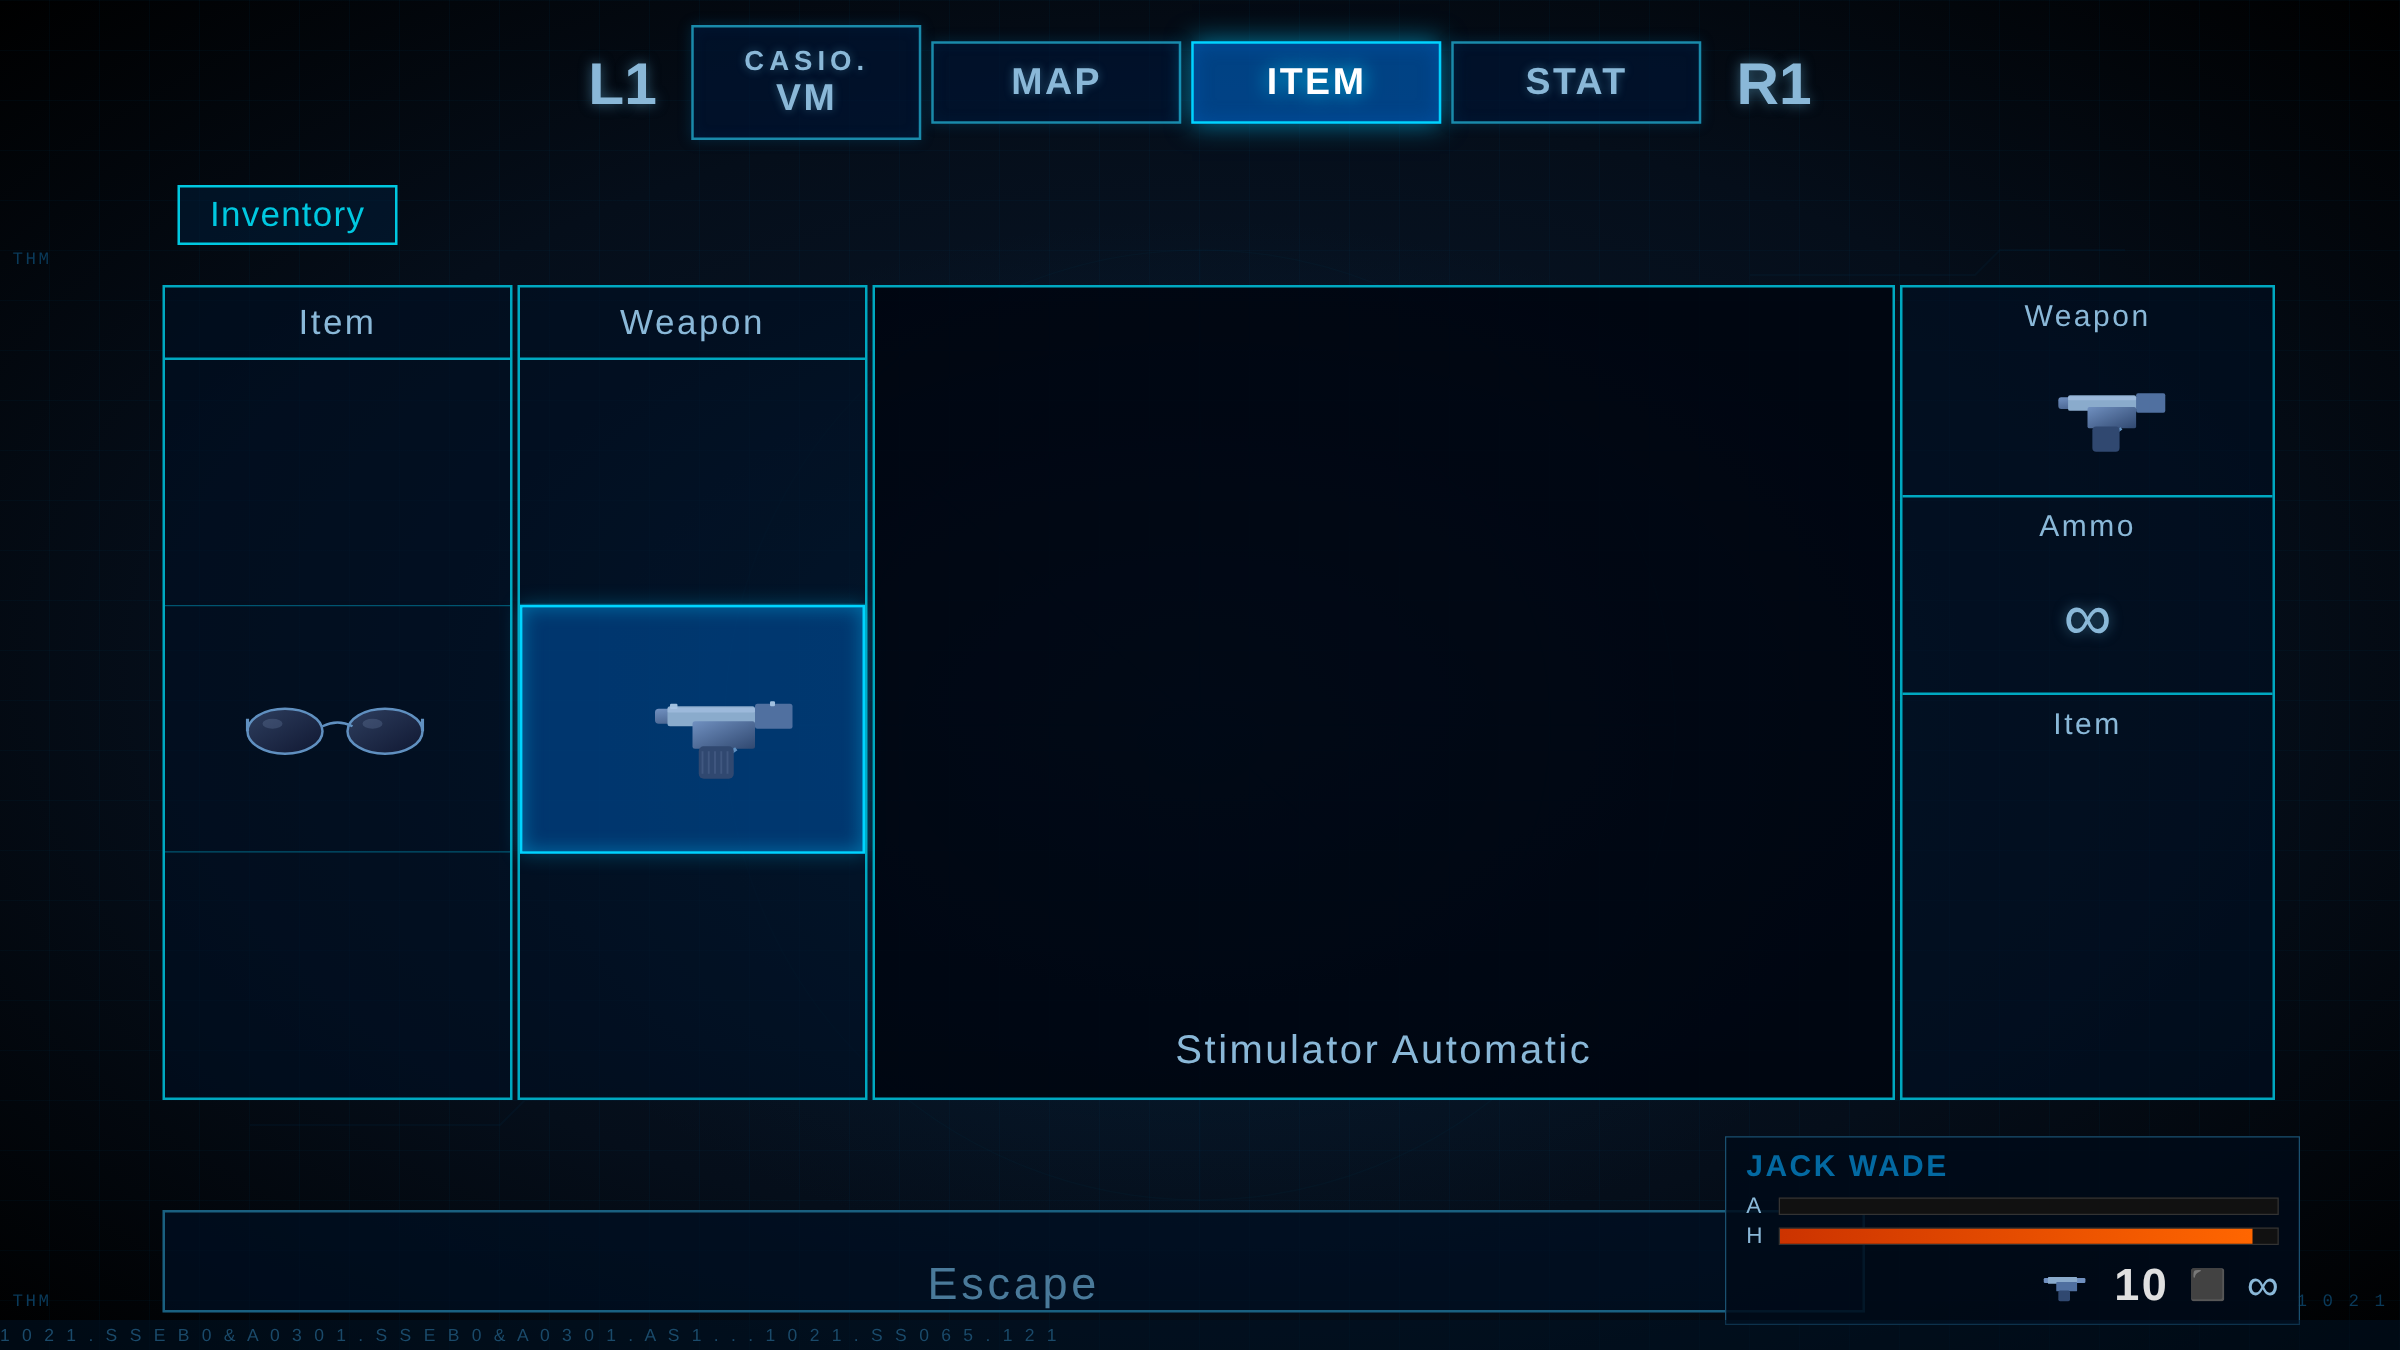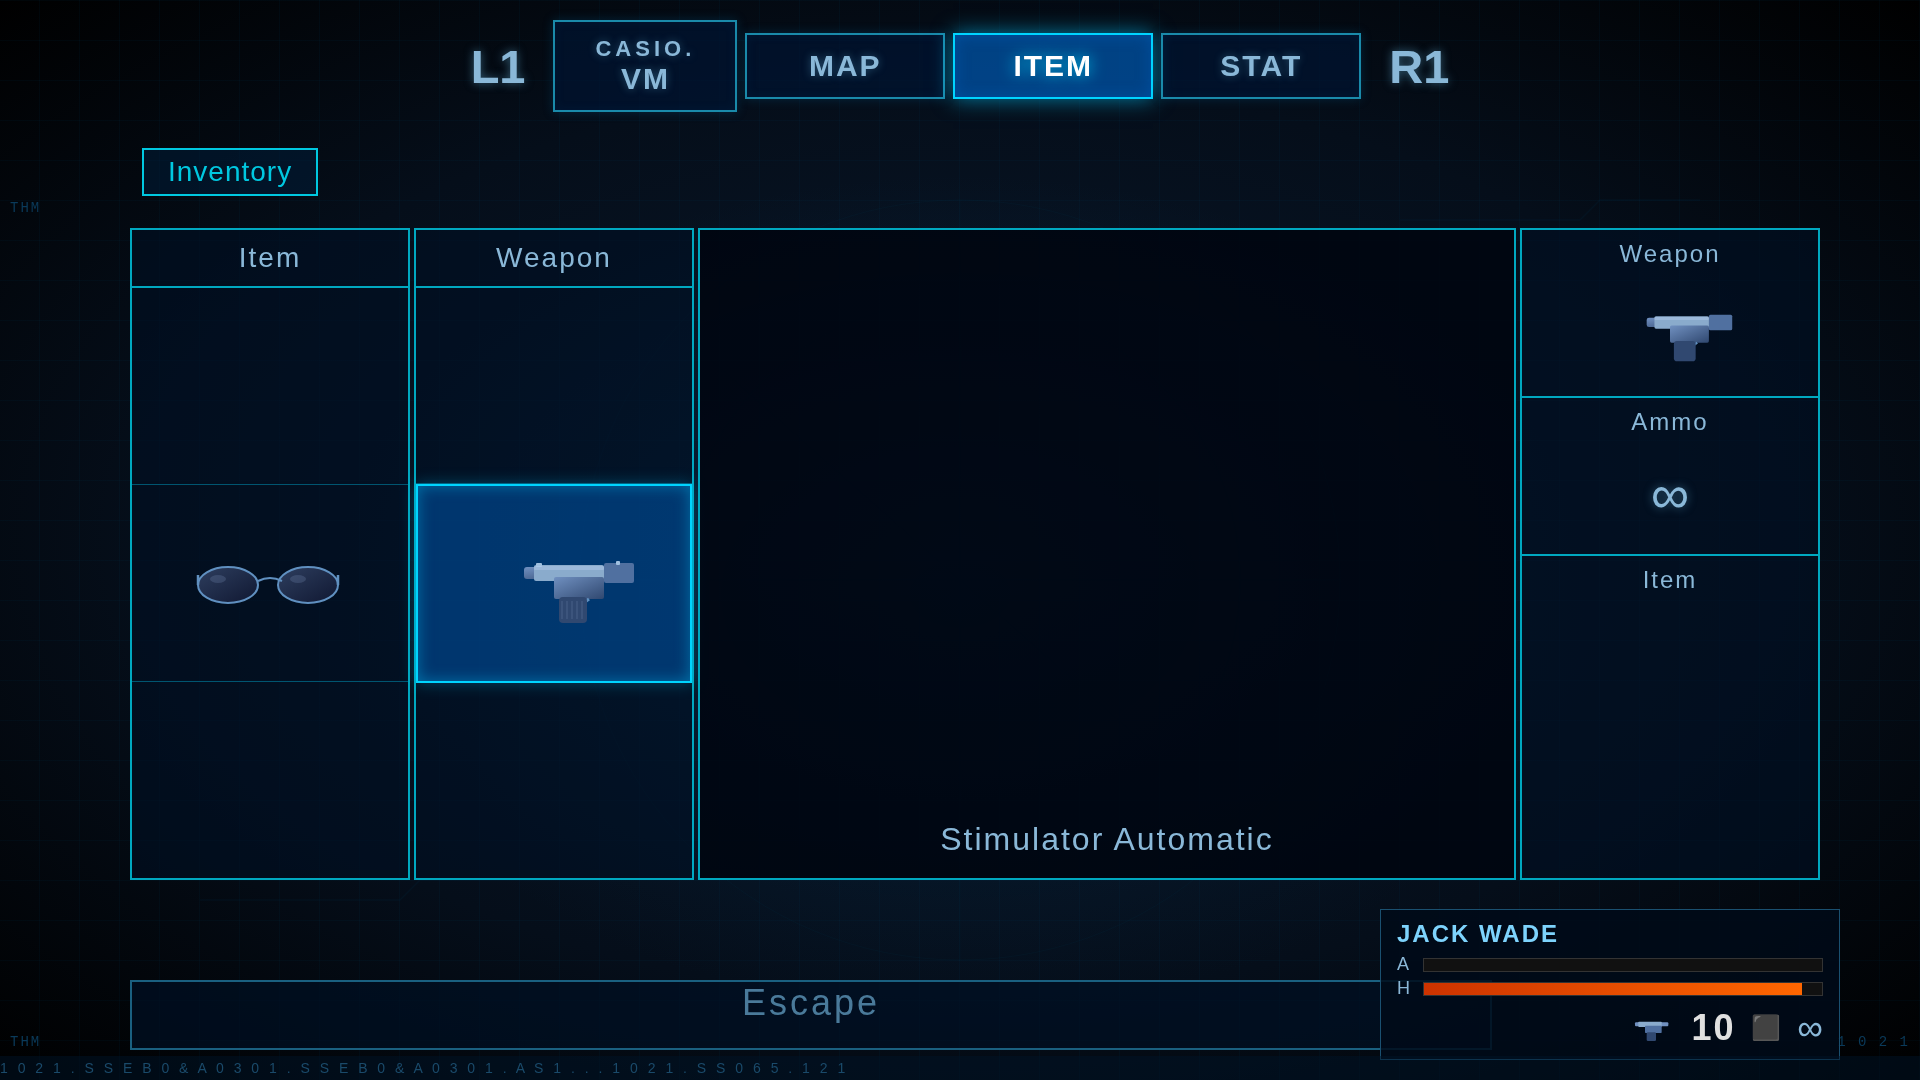--- a/index.html
+++ b/index.html
@@ -269,25 +269,25 @@
       width: 140px;
       height: 70px;
     }
 
     
     .bottom-bar {
       position: absolute;
       bottom: 30px;
       left: 130px;
       right: 428px;
-      height: 70px;
+      height: 82px;
       border: 2px solid #1a6080;
       background: rgba(0,15,35,0.7);
       display: flex;
-      align-items: flex-start;
+      align-items: flex-end;
       justify-content: center;
     }
 
     .escape-text {
       color: #4a7a9a;
       font-size: 36px;
       letter-spacing: 3px;
     }
 
     
@@ -295,21 +295,21 @@
       position: absolute;
       bottom: 20px;
       right: 80px;
       width: 460px;
       background: rgba(0,10,25,0.85);
       border: 1px solid #1a5070;
       padding: 10px 16px;
     }
 
     .hud-player-name {
-      color: #7dd3fc;
+      color: #0369a1;
       font-size: 24px;
       font-weight: bold;
       letter-spacing: 2px;
       margin-bottom: 6px;
     }
 
     .hud-stats {
       display: flex;
       flex-direction: column;
       gap: 3px;

